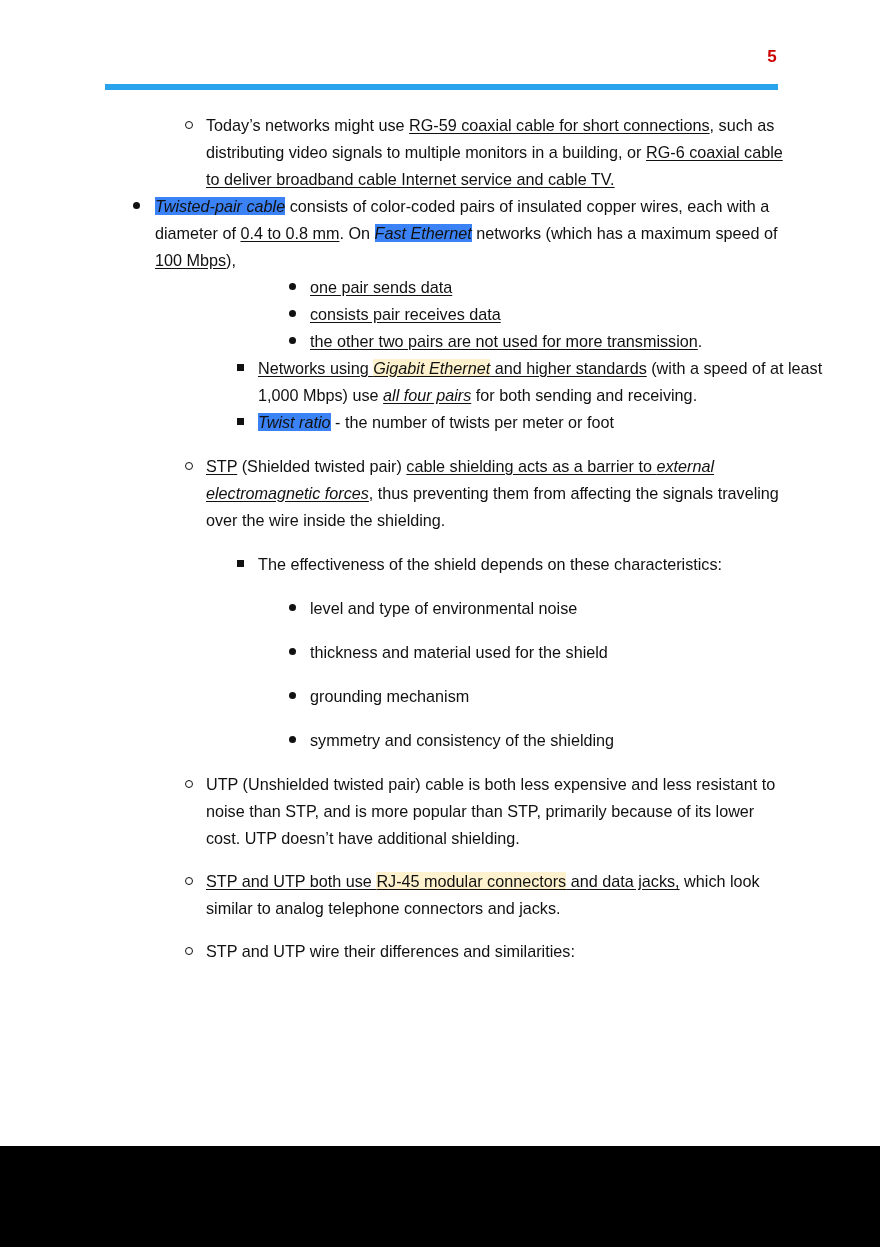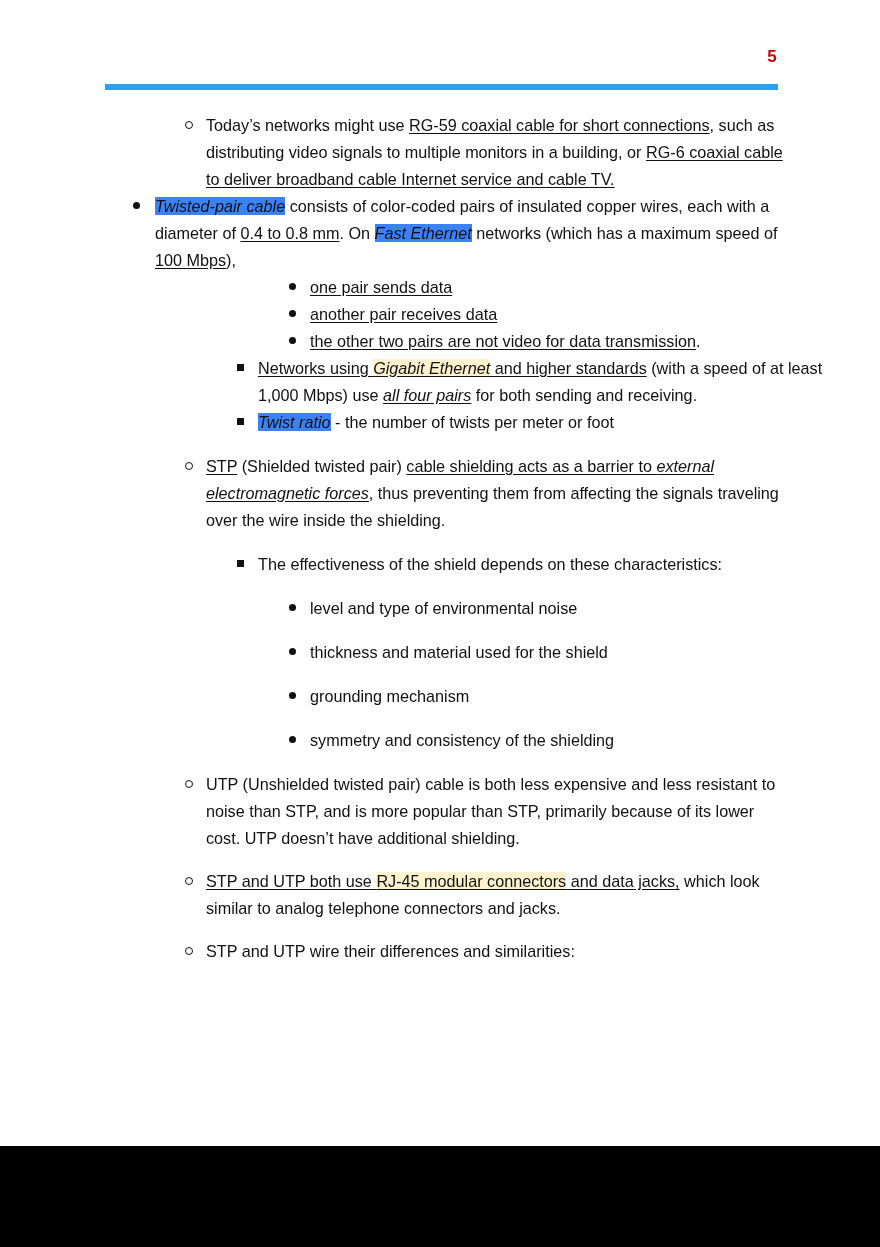--- a/index.html
+++ b/index.html
@@ -152,26 +152,26 @@
       <span class="body"><span class="hl i">Twisted-pair cable</span><span> consists of color-coded pairs of insulated copper wires, each with a diameter of </span><span class="u">0.4 to 0.8 mm</span><span>. On </span><span class="hl i">Fast Ethernet</span><span> networks (which has a maximum speed of </span><span class="u">100 Mbps</span><span>),</span></span>
     </div>
 
     <div class="item lvl-d gap-sm">
       <span class="marker"><span class="dot-marker"></span></span>
       <span class="body"><span class="u">one pair sends data</span></span>
     </div>
 
     <div class="item lvl-d gap-sm">
       <span class="marker"><span class="dot-marker"></span></span>
-      <span class="body"><span class="u">another pair receives data</span></span>
+      <span class="body"><span class="u">consists pair receives data</span></span>
     </div>
 
     <div class="item lvl-d gap-sm">
       <span class="marker"><span class="dot-marker"></span></span>
-      <span class="body"><span class="u">the other two pairs are not video for data transmission</span><span>.</span></span>
+      <span class="body"><span class="u">the other two pairs are not used for more transmission</span><span>.</span></span>
     </div>
 
     <div class="item lvl-c gap-sm">
       <span class="marker"><span class="sq-marker"></span></span>
       <span class="body"><span class="u">Networks using </span><span class="hl-u i">Gigabit Ethernet</span><span class="u"> and higher standards</span><span> (with a speed of at least 1,000 Mbps) use </span><span class="u i">all four pairs</span><span> for both sending and receiving.</span></span>
     </div>
 
     <div class="item lvl-c gap-sm">
       <span class="marker"><span class="sq-marker"></span></span>
       <span class="body"><span class="hl i">Twist ratio</span><span> - the number of twists per meter or foot</span></span>

